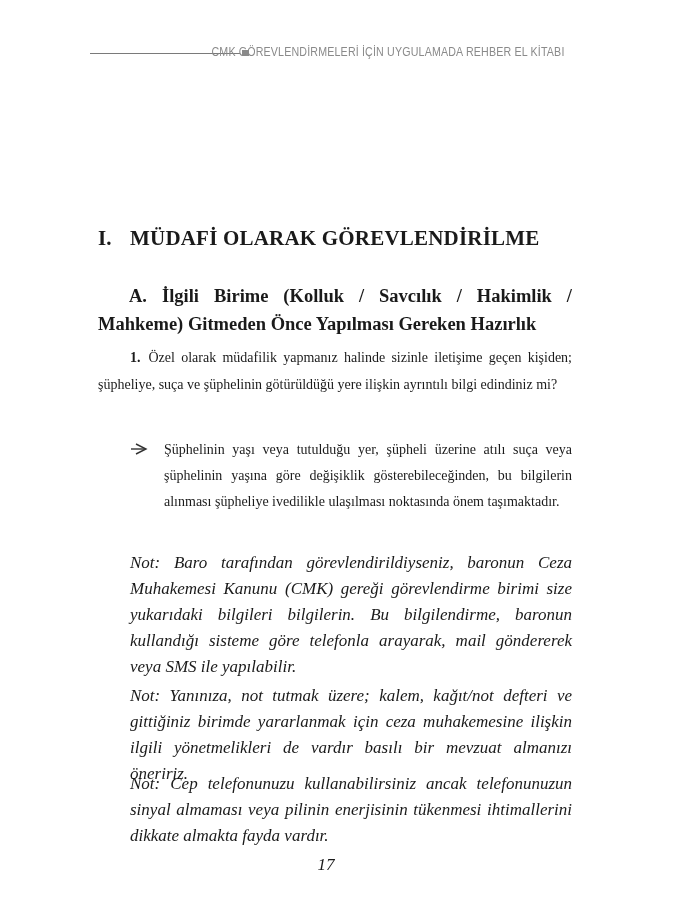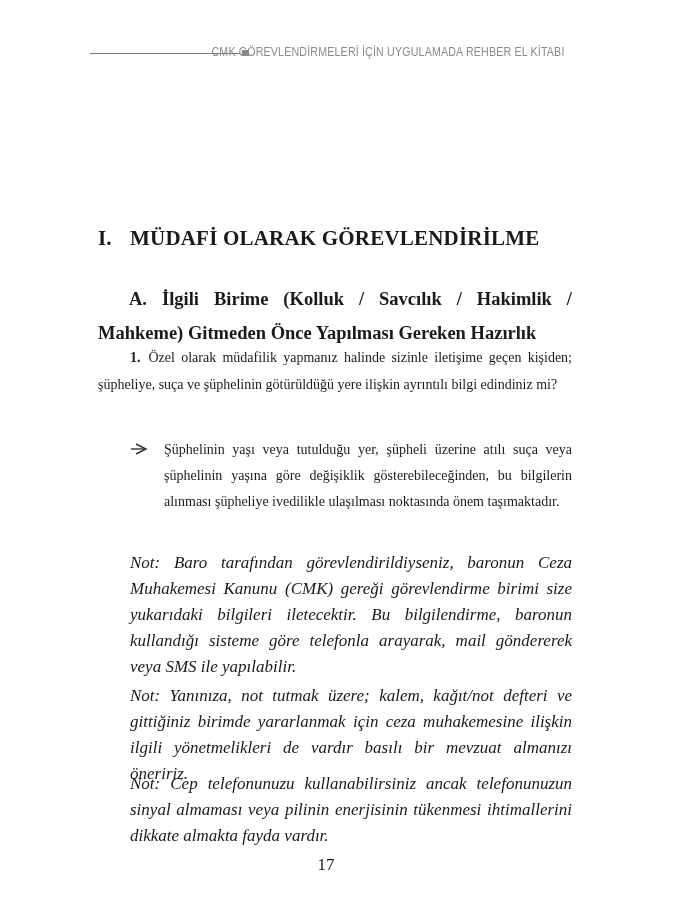--- a/index.html
+++ b/index.html
@@ -4,33 +4,33 @@
 <style>
   html, body { margin:0; padding:0; background:#ffffff; }
   body { width:700px; height:917px; position:relative; overflow:hidden; font-family:"Liberation Serif", serif; color:#1a1a1a; }
   .running-header { position:absolute; top:44px; left:90px; width:475px; height:20px; }
   .header-rule { position:absolute; left:0; top:9px; width:150px; height:1px; background:#7a7a7a; }
   .header-square { position:absolute; left:152px; top:6px; width:7px; height:6px; background:#8a8a8a; }
   .header-text { position:absolute; right:0; top:0; font-family:"Liberation Sans", sans-serif; font-size:13px; color:#8a8a8a; letter-spacing:0.2px; transform:scaleX(0.82); transform-origin:right center; white-space:nowrap; }
   .content { position:absolute; left:90px; width:474px;margin-left:8px; }
   .chapter-title { top:226px; font-size:21px; font-weight:bold; letter-spacing:0.2px; white-space:nowrap; }
   .chapter-title .num { display:inline-block; width:32px; }
-  .section-title { top:282px; font-size:18.5px; font-weight:bold; line-height:34px; text-align:justify; text-align-last:left; }
+  .section-title { top:282px; font-size:18.5px; font-weight:bold; line-height:28px; text-align:justify; text-align-last:left; }
   .section-title .indent { padding-left:31px; }
   .question { top:344px; font-size:14px; line-height:27px; text-align:justify; }
   .question .qnum { font-weight:bold; padding-left:32px; margin-right:8px; }
   .bullet { top:437px; left:122px; width:442px; font-size:14px; line-height:26px; text-align:justify; }
   .bullet .arrow { position:absolute; left:0; top:2px; width:20px; height:20px; }
   .bullet .btext { padding-left:34px; display:block; }
   .note { font-size:17px; line-height:26px; font-style:italic; text-align:justify; left:122px; width:442px; }
   .note b { font-weight:normal; }
   .note1 { top:550px; }
   .note2 { top:683px; }
   .note3 { top:771px; }
-  .page-number { position:absolute; top:855px; left:0; width:652px; text-align:center; font-size:17px; }
+  .page-number { position:absolute; top:855px; left:0; width:652px; text-align:center; font-size:17px;font-style:italic; }
 </style>
 </head>
 <body>
 
 <div class="running-header">
   <div class="header-rule"></div>
   <div class="header-square"></div>
   <div class="header-text">CMK GÖREVLENDİRMELERİ İÇİN UYGULAMADA REHBER EL KİTABI</div>
 </div>
 
@@ -51,21 +51,21 @@
   <span class="arrow">
     <svg width="20" height="20" viewBox="0 0 20 20">
       <line x1="1" y1="10" x2="15" y2="10" stroke="#333" stroke-width="1.4"></line>
       <polyline points="6,5 16,10 6,15" fill="none" stroke="#333" stroke-width="1.4"></polyline>
     </svg>
   </span>
   <span class="btext">Şüphelinin yaşı veya tutulduğu yer, şüpheli üzerine atılı suça veya şüphelinin yaşına göre değişiklik gösterebileceğinden, bu bilgilerin alınması şüpheliye ivedilikle ulaşılması noktasında önem taşımaktadır.</span>
 </div>
 
 <div class="content note note1">
-  <b>Not:</b> <span>Baro tarafından görevlendirildiyseniz, baronun Ceza Muhakemesi Kanunu (CMK) gereği görevlendirme birimi size yukarıdaki bilgileri iletecektir. Bu bilgilendirme, baronun kullandığı sisteme göre telefonla arayarak, mail göndererek veya SMS ile yapılabilir.</span>
+  <b>Not:</b> <span>Baro tarafından görevlendirildiyseniz, baronun Ceza Muhakemesi Kanunu (CMK) gereği görevlendirme birimi size yukarıdaki bilgileri bilgilerin. Bu bilgilendirme, baronun kullandığı sisteme göre telefonla arayarak, mail göndererek veya SMS ile yapılabilir.</span>
 </div>
 
 <div class="content note note2">
   <b>Not:</b> <span>Yanınıza, not tutmak üzere; kalem, kağıt/not defteri ve gittiğiniz birimde yararlanmak için ceza muhakemesine ilişkin ilgili yönetmelikleri de vardır basılı bir mevzuat almanızı öneririz.</span>
 </div>
 
 <div class="content note note3">
   <b>Not:</b> <span>Cep telefonunuzu kullanabilirsiniz ancak telefonunuzun sinyal almaması veya pilinin enerjisinin tükenmesi ihtimallerini dikkate almakta fayda vardır.</span>
 </div>
 

